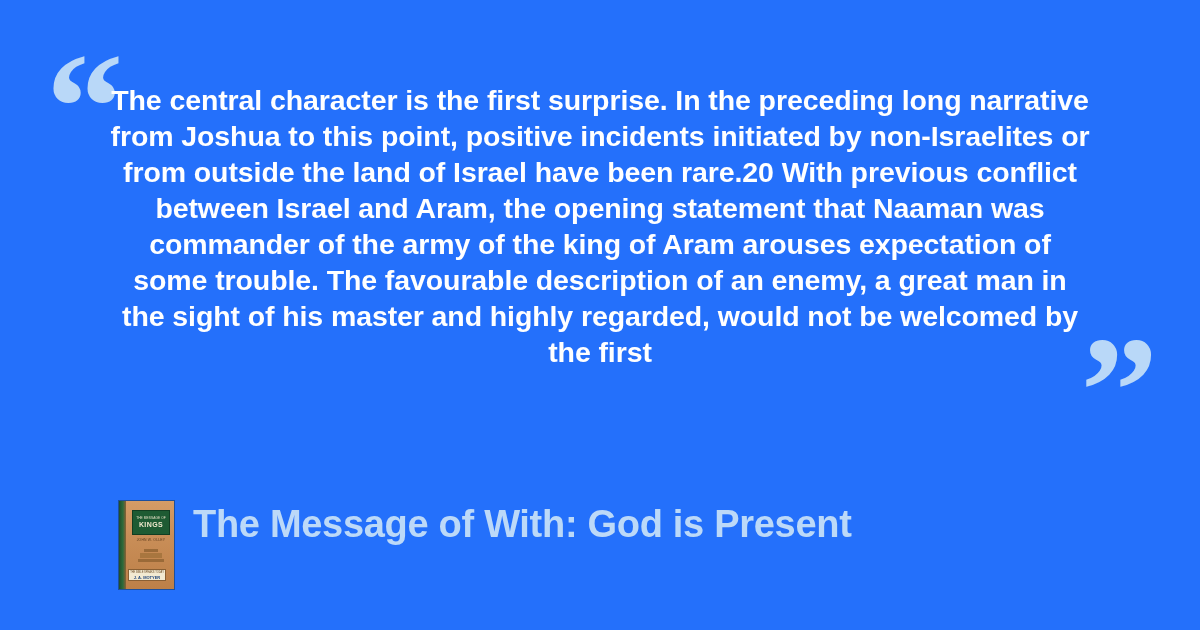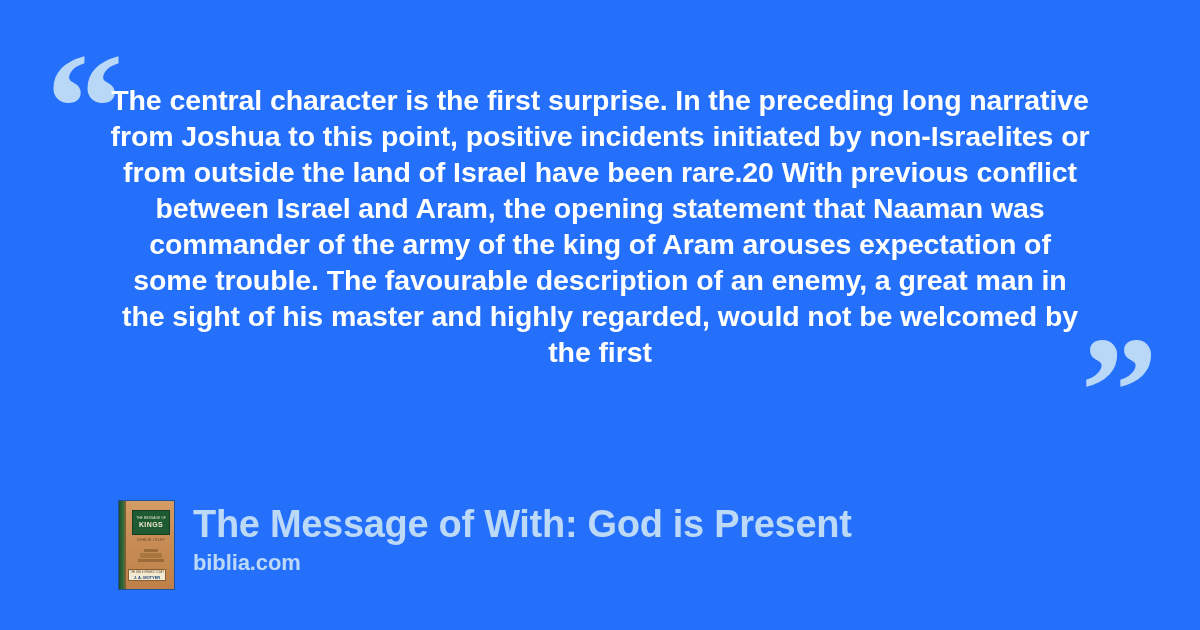--- a/index.html
+++ b/index.html
@@ -244,17 +244,16 @@
       </div>
 
       <div class="book-author-bar">
         <div class="bab-line">THE BIBLE SPEAKS TODAY</div>
         <div class="bab-name">J. A. MOTYER</div>
       </div>
     </div>
 
     <div class="footer-text">
       <div class="book-name">The Message of With: God is Present</div>
-      <div class="site-name">biblia.com</div>
     </div>
 
   </div>
 </div>
 
 </body></html>

